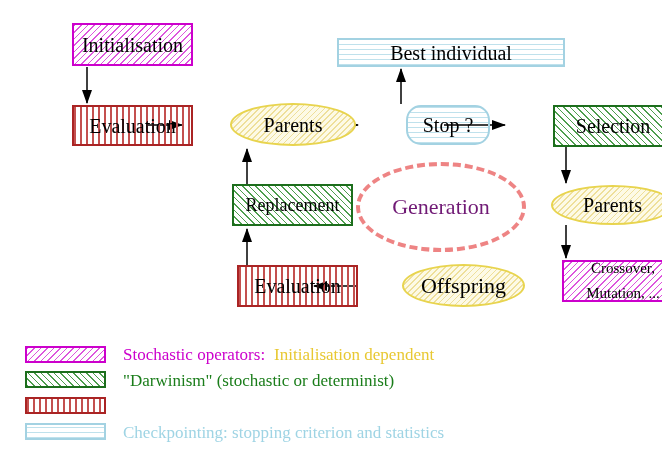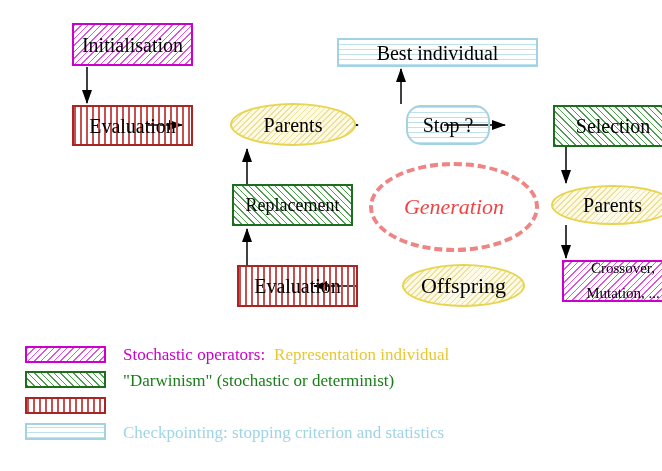--- a/index.html
+++ b/index.html
@@ -49,37 +49,36 @@
     background-color: #fdfae6;
     background-image: repeating-linear-gradient(135deg, #eedf9a 0, #eedf9a 1.2px, transparent 1.2px, transparent 4.2px);
   }
   .oval { border-radius: 50%; }
   .rounded { border-radius: 15px; }
 
   
   #node-initialisation   { left: 26px;  top: 23px;  width: 121px; height: 43px; font-size: 20px; }
   #node-evaluation-top   { left: 26px;  top: 105px; width: 121px; height: 41px; }
   #node-parents          { left: 184px; top: 103px; width: 126px; height: 43px; }
-  #node-best-individual  { left: 291px; top: 38px;  width: 201px; height: 29px; }
+  #node-best-individual  { left: 291px; top: 38px;  width: 228px; height: 29px; }
   #node-stop             { left: 360px; top: 105px; width: 84px;  height: 40px; }
   #node-selection        { left: 507px; top: 105px; width: 120px; height: 42px; }
   #node-replacement      { left: 186px; top: 184px; width: 121px; height: 42px; font-size: 18px; }
   #node-genitors         { left: 505px; top: 185px; width: 123px; height: 40px; }
   #node-evaluation-bot   { left: 191px; top: 265px; width: 121px; height: 42px; }
   #node-offspring        { left: 356px; top: 264px; width: 123px; height: 43px; font-size: 22px; }
   #node-crossover        { left: 516px; top: 260px; width: 122px; height: 42px; font-size: 15px; line-height: 1.25; flex-direction: column; gap: 6px; }
 
   #node-generation {
-    left: 323px; top: 162px; width: 170px; height: 90px;
+    left: 310px; top: 162px; width: 170px; height: 90px;
     border: 4px dashed #ee8484;
     border-radius: 50%;
-    color: #ef4444;
+    color: #701a75;
     font-size: 22px;
     background: transparent;
-    font-style: italic;
   }
 
   
   .swatch { position: absolute; box-sizing: border-box; left: 25px; width: 81px; height: 17px; }
   #swatch-stochastic { top: 346px; }
   #swatch-darwinism  { top: 371px; }
   #swatch-cpu        { top: 397px; }
   #swatch-checkpoint { top: 423px; }
 
   .legend-text {
@@ -163,21 +162,21 @@
     <span>Offspring</span>
   </div>
 
   <div id="node-crossover" class="node hatch-magenta">
     <span>Crossover,</span>
     <span>Mutation, ...</span>
   </div>
 
   <div id="swatch-stochastic" class="swatch hatch-magenta"></div>
   <div id="legend-text-stochastic" class="legend-text">
-    <span>Stochastic operators:</span><span class="secondary">Representation individual</span>
+    <span>Stochastic operators:</span><span class="secondary">Initialisation dependent</span>
   </div>
 
   <div id="swatch-darwinism" class="swatch hatch-green"></div>
   <div id="legend-text-darwinism" class="legend-text">"Darwinism" (stochastic or determinist)</div>
 
   <div id="swatch-cpu" class="swatch stripes-red"></div>
 
   <div id="swatch-checkpoint" class="swatch stripes-cyan"></div>
   <div id="legend-text-checkpoint" class="legend-text">Checkpointing: stopping criterion and statistics</div>
 

